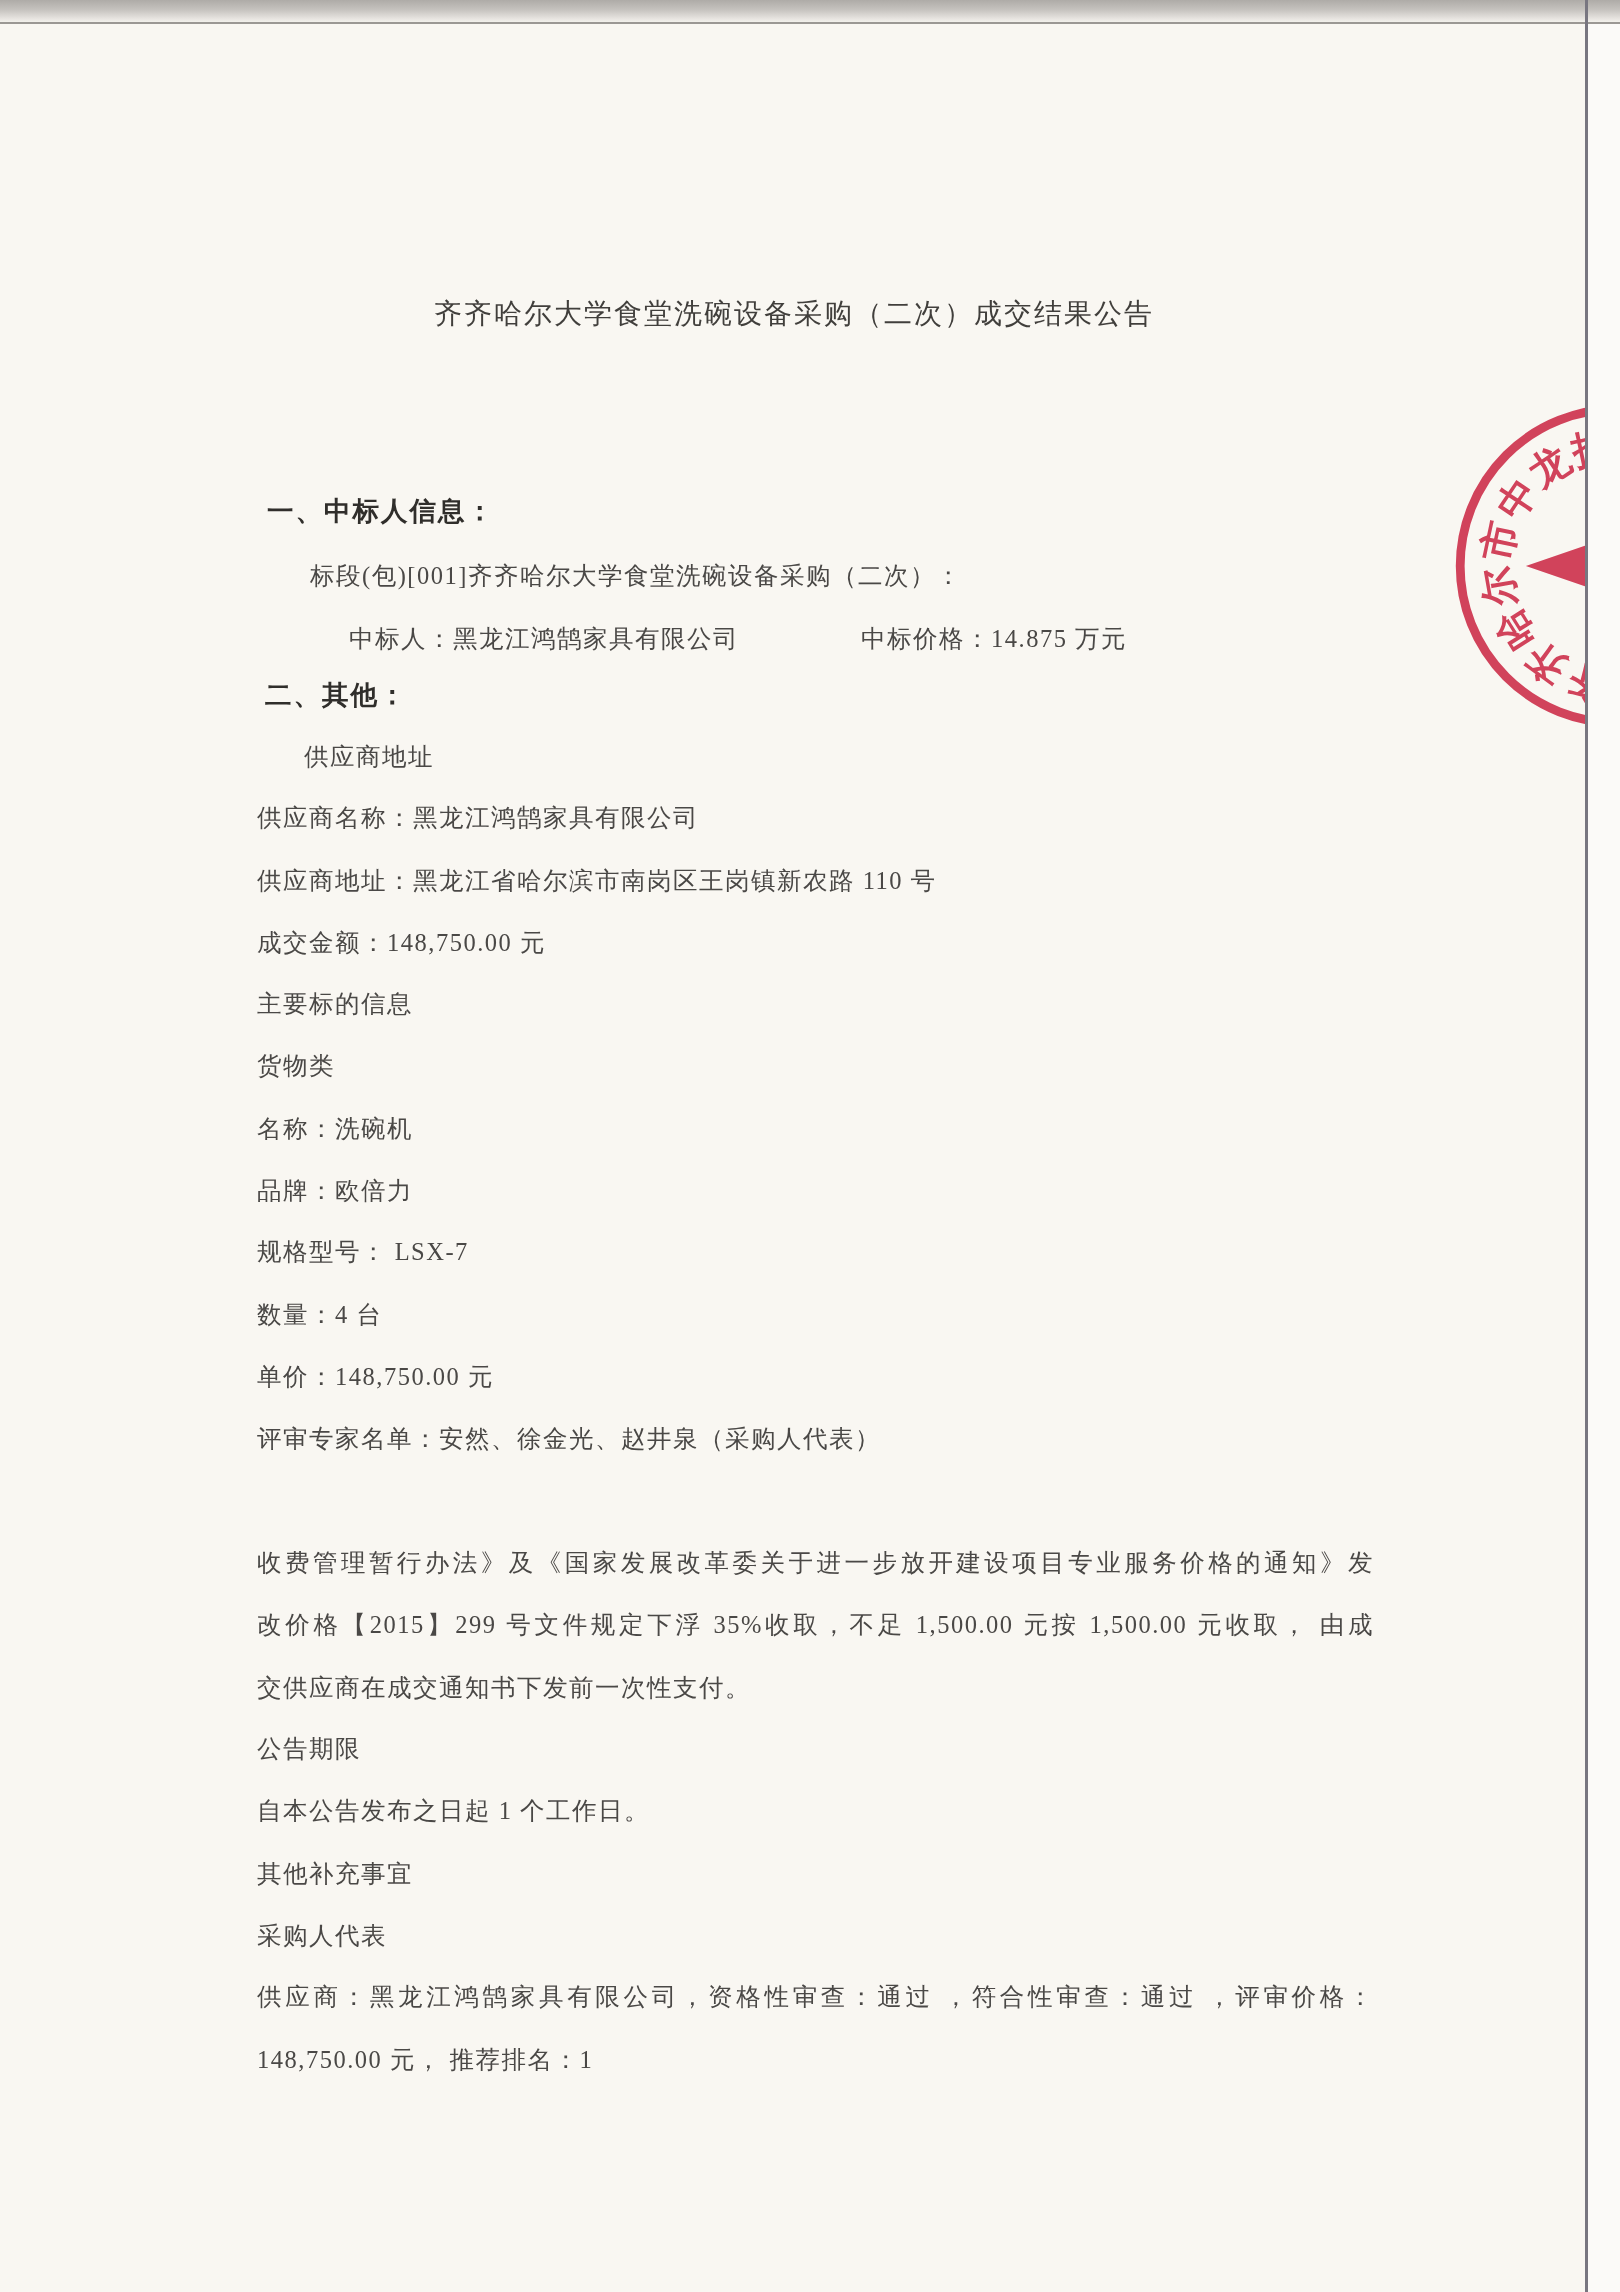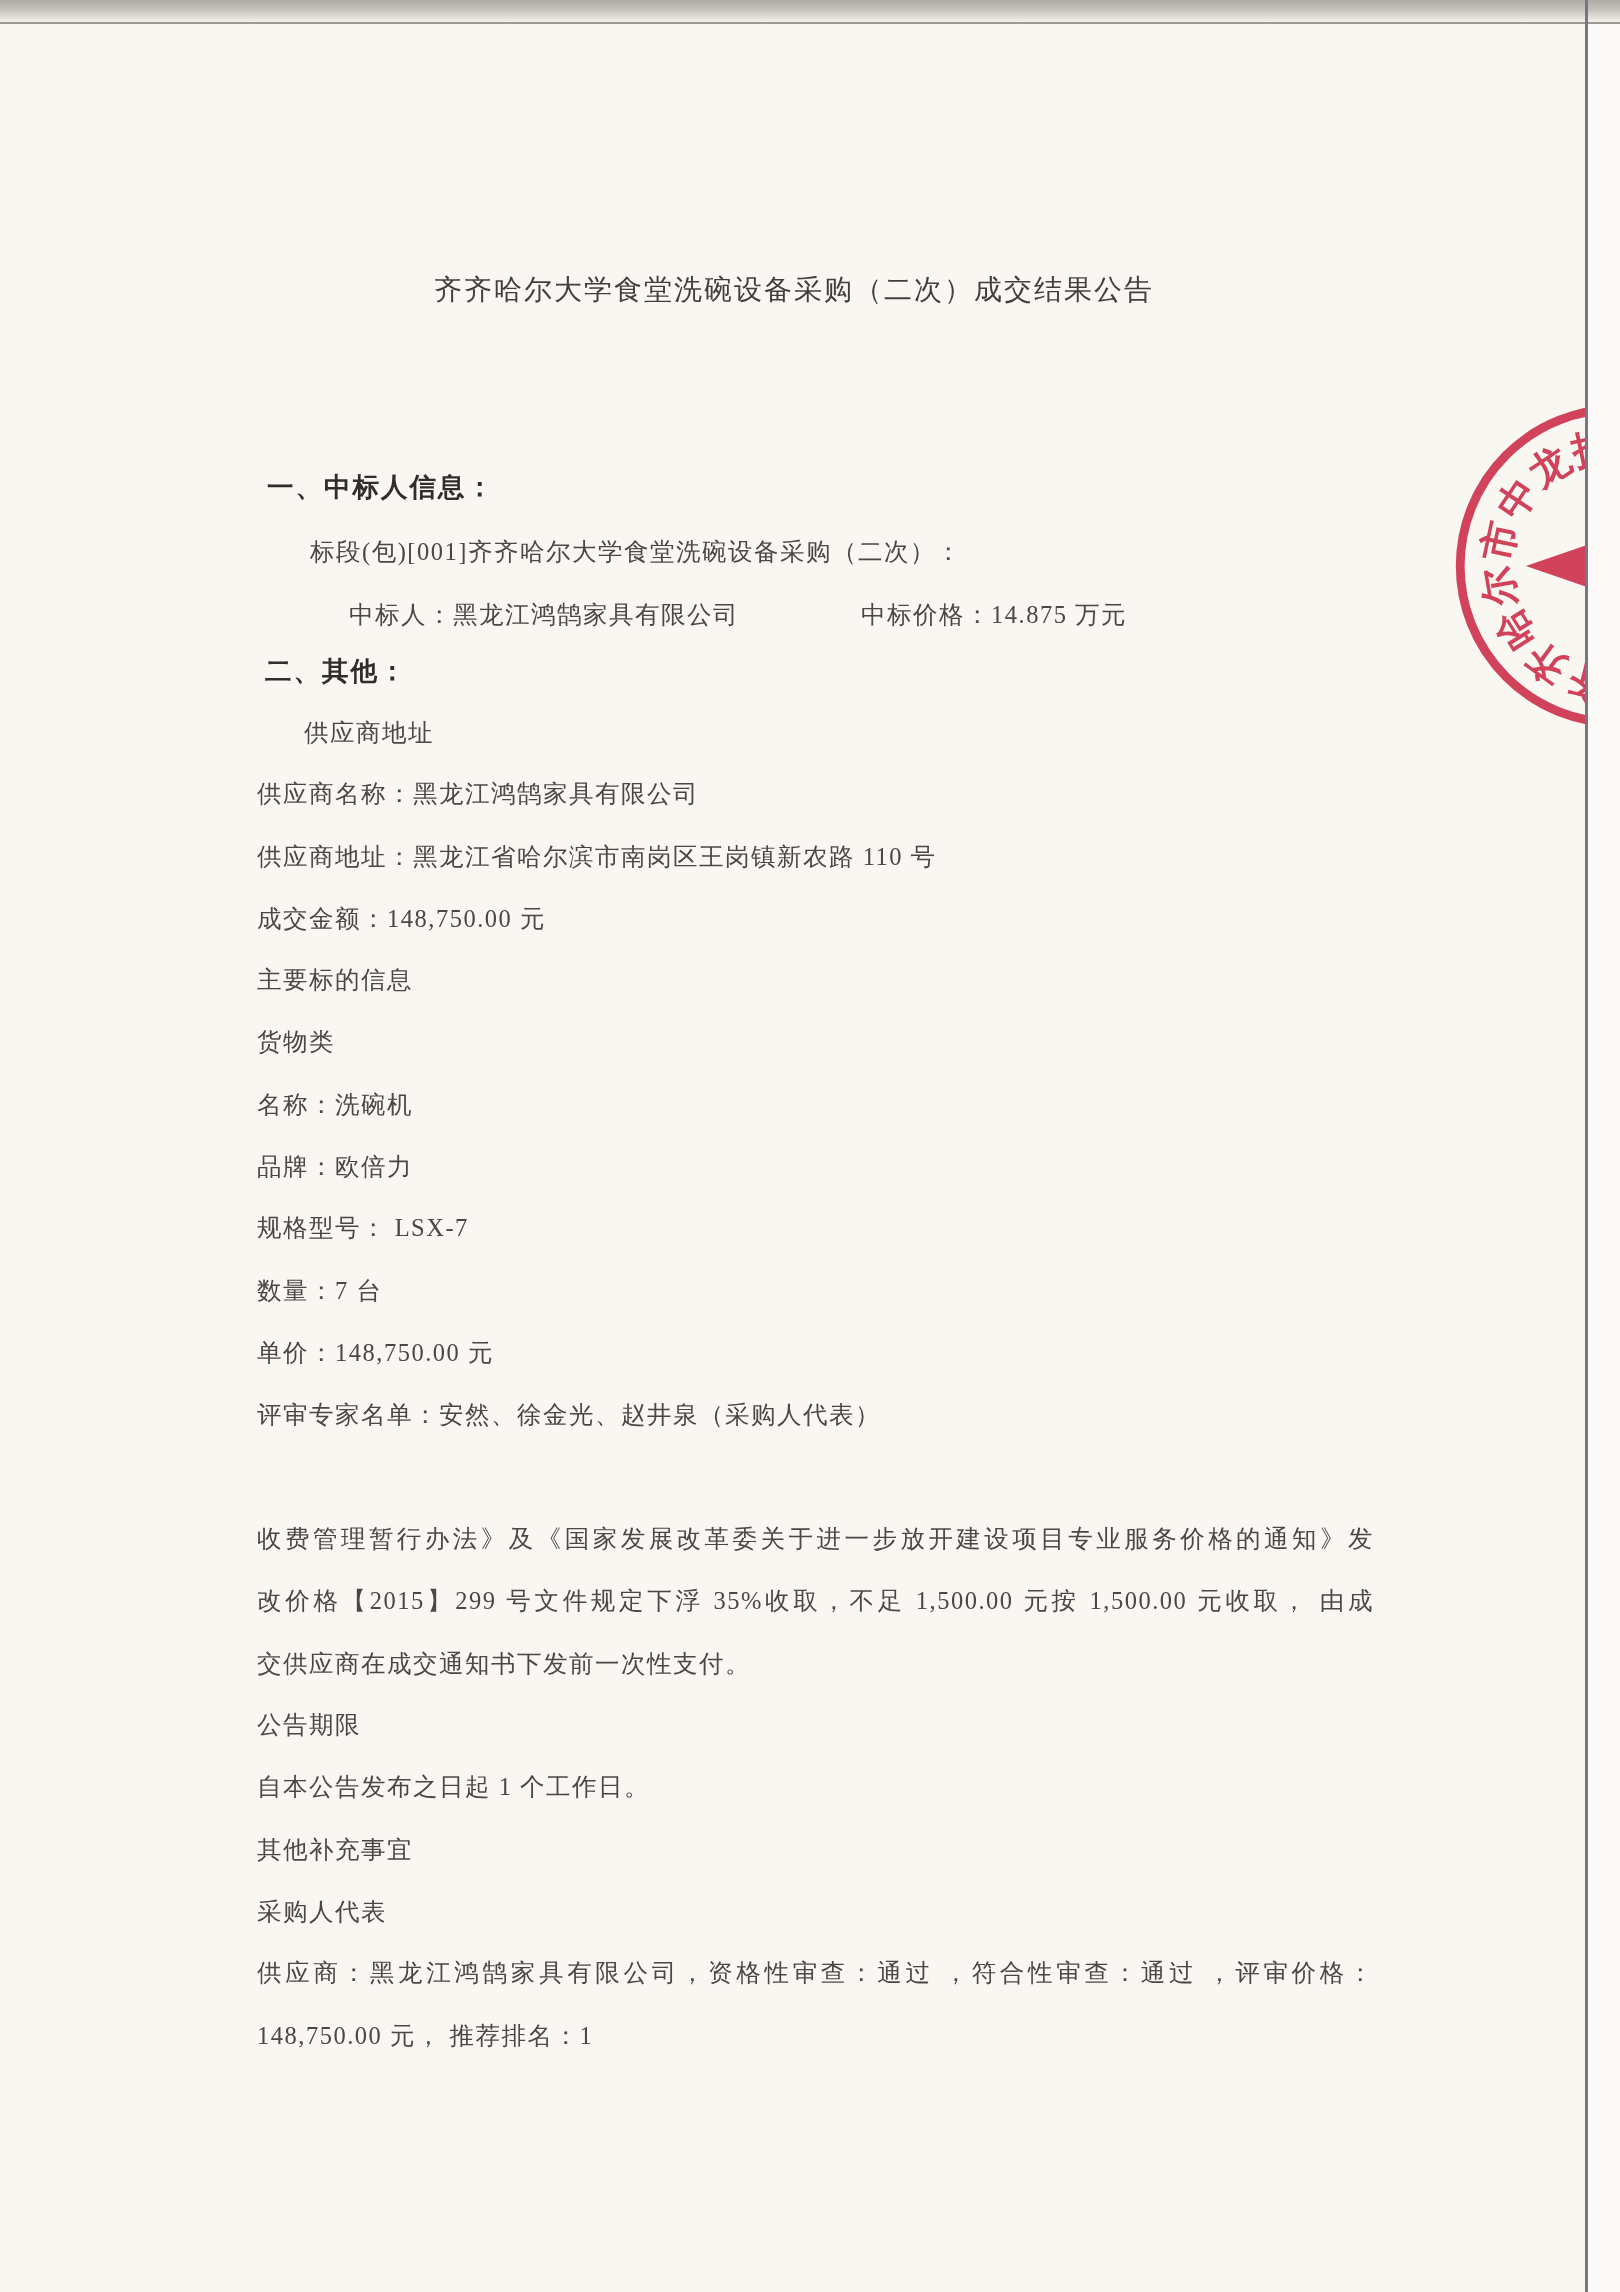--- a/index.html
+++ b/index.html
@@ -27,20 +27,21 @@
     background:#fbfaf8;z-index:5;
   }
   
   .line{
     position:absolute;
     white-space:pre;
     font-size:24.5px;
     letter-spacing:1.5px;
     color:#4a4846;
     z-index:2;
+    margin-top:24px;
   }
   .center{left:0;width:1588px;text-align:center;}
   .title{font-size:28px;letter-spacing:2px;color:#413f3c;}
   .h{font-weight:bold;font-size:26.5px;color:#302e2b;letter-spacing:2px;}
   .just{
     left:257px;width:1117px;
     white-space:normal;
     text-align:justify;
     text-align-last:justify;
     text-justify:inter-character;
@@ -65,21 +66,21 @@
   <div class="line" style="top:716px;left:304px">供应商地址</div>
 
   <div class="line" style="top:777px;left:257px">供应商名称：黑龙江鸿鹄家具有限公司</div>
   <div class="line" style="top:840px;left:257px">供应商地址：黑龙江省哈尔滨市南岗区王岗镇新农路 110 号</div>
   <div class="line" style="top:902px;left:257px">成交金额：148,750.00 元</div>
   <div class="line" style="top:963px;left:257px">主要标的信息</div>
   <div class="line" style="top:1025px;left:257px">货物类</div>
   <div class="line" style="top:1088px;left:257px">名称：洗碗机</div>
   <div class="line" style="top:1150px;left:257px">品牌：欧倍力</div>
   <div class="line" style="top:1211px;left:257px">规格型号： LSX-7</div>
-  <div class="line" style="top:1274px;left:257px">数量：7 台</div>
+  <div class="line" style="top:1274px;left:257px">数量：4 台</div>
   <div class="line" style="top:1336px;left:257px">单价：148,750.00 元</div>
   <div class="line" style="top:1398px;left:257px">评审专家名单：安然、徐金光、赵井泉（采购人代表）</div>
 
   <div class="line just" style="top:1522px">收费管理暂行办法》及《国家发展改革委关于进一步放开建设项目专业服务价格的通知》发</div>
   <div class="line just" style="top:1584px">改价格【2015】299 号文件规定下浮 35%收取，不足 1,500.00 元按 1,500.00 元收取， 由成</div>
   <div class="line" style="top:1647px;left:257px">交供应商在成交通知书下发前一次性支付。</div>
 
   <div class="line" style="top:1708px;left:257px">公告期限</div>
   <div class="line" style="top:1770px;left:257px">自本公告发布之日起 1 个工作日。</div>
   <div class="line" style="top:1833px;left:257px">其他补充事宜</div>

